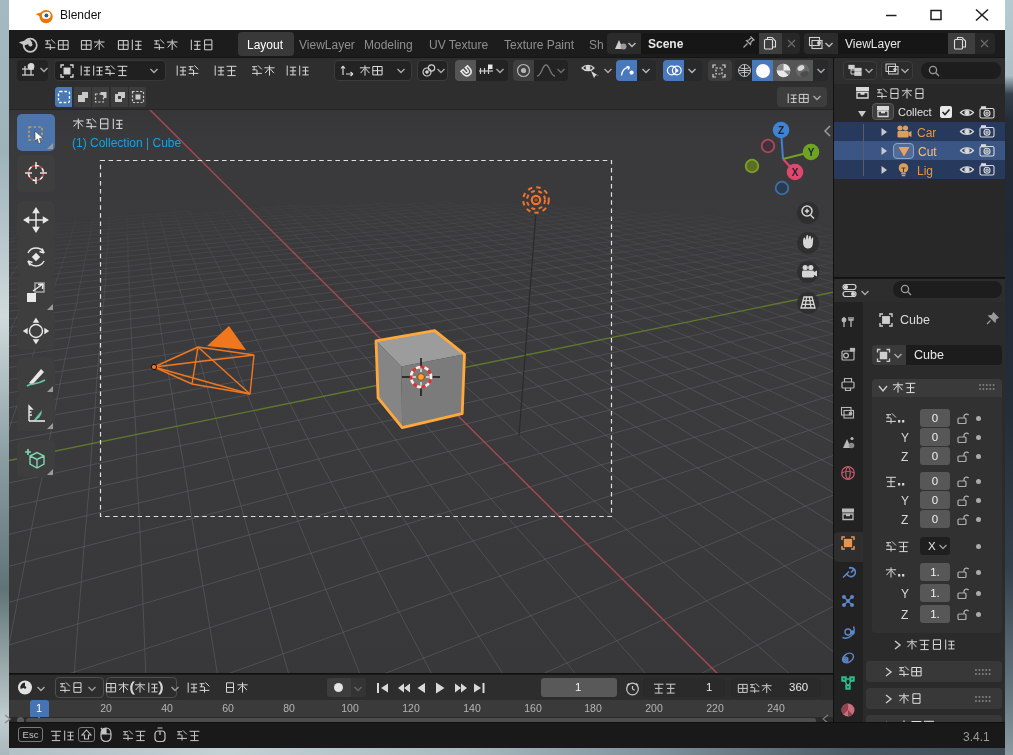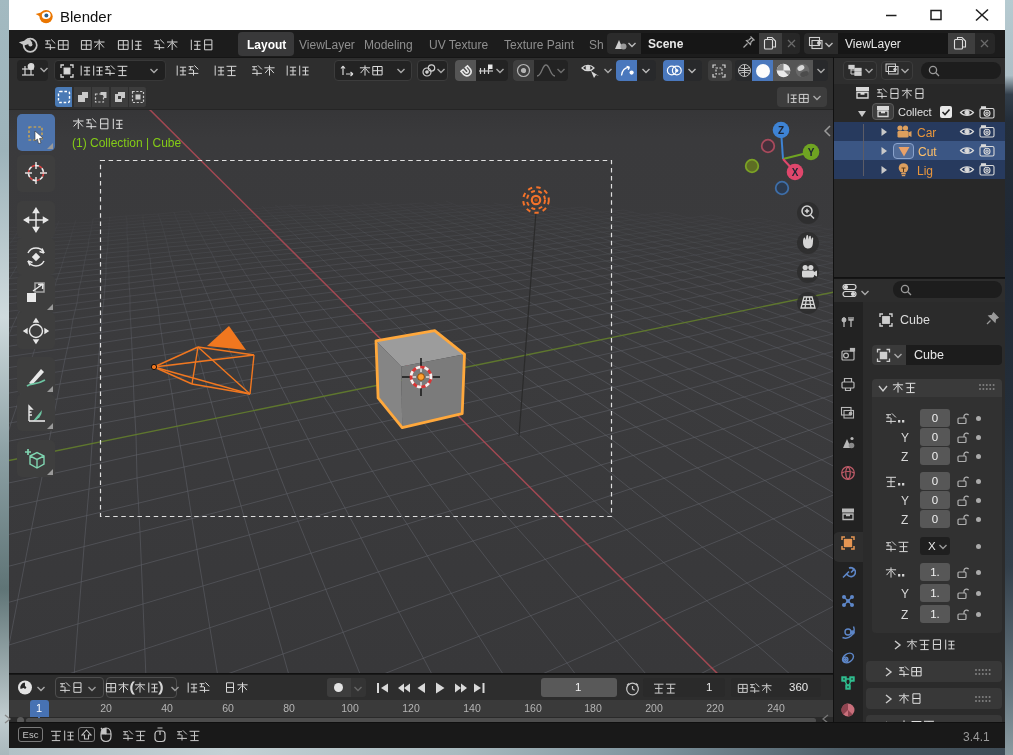--- a/index.html
+++ b/index.html
@@ -8,21 +8,21 @@
 <div style="position:absolute;left:1005px;top:0px;width:8px;height:755px;background:linear-gradient(180deg,#b6cbd1 0%,#aebfc7 10%,#333f4b 12.5%,#232d39 16%,#1f2834 32%,#242e39 55%,#333f4a 75%,#687982 92%,#8b9ba1 100%)"></div>
 <div style="position:absolute;left:9px;top:748px;width:996px;height:7px;background:linear-gradient(90deg,#b2c1c6 0%,#c4d1d5 22%,#a9bbc0 45%,#7d929c 65%,#4a5a64 85%,#3f4c56 100%)"></div>
 <div style="position:absolute;left:9px;top:0px;width:996px;height:748px;background:#2a2a2a"></div>
 <div style="position:absolute;left:9px;top:0px;width:996px;height:30px;background:#ffffff"></div>
 <svg class="ab" style="left:35px;top:6px" width="19" height="18" viewBox="0 0 24 22">
 <circle cx="14" cy="13" r="8.4" fill="#ea7600"></circle>
 <path d="M0.8 9.6 L13.5 6.2 L16.5 10.2 L7 13.2 Z" fill="#ea7600"></path>
 <ellipse cx="14.2" cy="11.6" rx="5.6" ry="4.5" fill="#fff" transform="rotate(-8 14.2 11.6)"></ellipse>
 <circle cx="14.4" cy="11.7" r="2.5" fill="#2b5f8a"></circle>
   </svg>
-<div style="position:absolute;left:60px;top:8px;font-size:15px;color:#101010;font-weight:normal;letter-spacing:0;white-space:nowrap">Blender</div>
+<div style="position:absolute;left:60px;top:8px;font-size:12px;color:#101010;font-weight:normal;letter-spacing:0;white-space:nowrap">Blender</div>
 <svg class="ab" style="left:872px;top:0px" width="130" height="30">
     <g stroke="#1e1e1e" stroke-width="1.5" fill="none">
       <line x1="14" y1="15.5" x2="24.5" y2="15.5"></line>
       <rect x="59" y="10.5" width="10" height="9"></rect>
       <line x1="104" y1="9.5" x2="116" y2="20.5"></line>
       <line x1="116" y1="9.5" x2="104" y2="20.5"></line>
     </g>
   </svg>
 <div style="position:absolute;left:9px;top:30px;width:996px;height:27px;background:#1c1c1c"></div>
 <svg class="ab" style="left:18px;top:34px" width="21" height="19" viewBox="0 0 24 22">
@@ -97,21 +97,21 @@
       <line x1="5.1" y1="11.4" x2="11.5" y2="11.4"></line>
       <line x1="8.3" y1="3.3" x2="8.3" y2="11.4"></line>
       <line x1="15.6" y1="1.9" x2="22.9" y2="1.9"></line>
       <line x1="15.6" y1="1.9" x2="15.6" y2="11.8"></line>
       <line x1="22.9" y1="1.9" x2="22.9" y2="11.8"></line>
       <line x1="15.6" y1="11.8" x2="22.9" y2="11.8"></line>
       <line x1="15.6" y1="6.8" x2="22.9" y2="6.8"></line>
     </g>
   </svg>
 <div style="position:absolute;left:238px;top:32px;width:56px;height:24px;background:#39393a;border-radius:4px"></div>
-<div style="position:absolute;left:247px;top:38px;font-size:12px;color:#ffffff;font-weight:bold;letter-spacing:0;white-space:nowrap">Layout</div>
+<div style="position:absolute;left:247px;top:38px;font-size:12px;color:#ffffff;font-weight:normal;letter-spacing:0;white-space:nowrap">Layout</div>
 <div style="position:absolute;left:299px;top:38px;font-size:12px;color:#8f8f8f;font-weight:normal;letter-spacing:0;white-space:nowrap">ViewLayer</div>
 <div style="position:absolute;left:364px;top:38px;font-size:12px;color:#8f8f8f;font-weight:normal;letter-spacing:0;white-space:nowrap">Modeling</div>
 <div style="position:absolute;left:429px;top:38px;font-size:12px;color:#8f8f8f;font-weight:normal;letter-spacing:0;white-space:nowrap">UV Texture</div>
 <div style="position:absolute;left:504px;top:38px;font-size:12px;color:#8f8f8f;font-weight:normal;letter-spacing:0;white-space:nowrap">Texture Paint</div>
 <div style="position:absolute;left:589px;top:38px;font-size:12px;color:#8f8f8f;font-weight:normal;letter-spacing:0;white-space:nowrap">Sh</div>
 <div style="position:absolute;left:607px;top:33px;width:34px;height:21px;background:#2b2b2b;border-radius:4px 0 0 4px"></div>
 <div style="position:absolute;left:641px;top:33px;width:118px;height:21px;background:#161616"></div>
 <div style="position:absolute;left:759px;top:33px;width:23px;height:21px;background:#3e3e3e"></div>
 <div style="position:absolute;left:782px;top:33px;width:18px;height:21px;background:#272727;border-radius:0 4px 4px 0"></div>
 <svg class="ab" style="left:611px;top:36px" width="18" height="15">
@@ -1015,21 +1015,21 @@
       <line x1="35.9" y1="1.9" x2="35.9" y2="11.8"></line>
       <line x1="28.6" y1="11.8" x2="35.9" y2="11.8"></line>
       <line x1="28.6" y1="6.8" x2="35.9" y2="6.8"></line>
       <line x1="41.3" y1="1.7" x2="41.3" y2="12.0"></line>
       <line x1="44.1" y1="3.3" x2="50.5" y2="3.3"></line>
       <line x1="44.1" y1="7.2" x2="50.5" y2="7.2"></line>
       <line x1="44.1" y1="11.4" x2="50.5" y2="11.4"></line>
       <line x1="47.3" y1="3.3" x2="47.3" y2="11.4"></line>
     </g>
   </svg>
-<div style="position:absolute;left:72px;top:136px;font-size:12px;color:#84cc16;font-weight:normal;letter-spacing:0;white-space:nowrap">(1) Collection | Cube</div>
+<div style="position:absolute;left:72px;top:136px;font-size:12px;color:#0ea5e9;font-weight:normal;letter-spacing:0;white-space:nowrap">(1) Collection | Cube</div>
 <div style="position:absolute;left:17px;top:114px;width:38px;height:37px;background:#4e74ac;border-radius:5px"></div>
 <div style="position:absolute;left:17px;top:154.5px;width:38px;height:37px;background:#3e3e3e;border-radius:5px"></div>
 <div style="position:absolute;left:17px;top:201px;width:38px;height:37px;background:#3e3e3e;border-radius:5px"></div>
 <div style="position:absolute;left:17px;top:238px;width:38px;height:37px;background:#3e3e3e;border-radius:5px"></div>
 <div style="position:absolute;left:17px;top:275px;width:38px;height:37px;background:#3e3e3e;border-radius:5px"></div>
 <div style="position:absolute;left:17px;top:312px;width:38px;height:37px;background:#3e3e3e;border-radius:5px"></div>
 <div style="position:absolute;left:17px;top:357px;width:38px;height:37px;background:#3e3e3e;border-radius:5px"></div>
 <div style="position:absolute;left:17px;top:394px;width:38px;height:37px;background:#3e3e3e;border-radius:5px"></div>
 <div style="position:absolute;left:17px;top:440px;width:38px;height:37px;background:#3e3e3e;border-radius:5px"></div>
 <svg class="ab" style="left:21px;top:117.5px" width="30" height="30">

